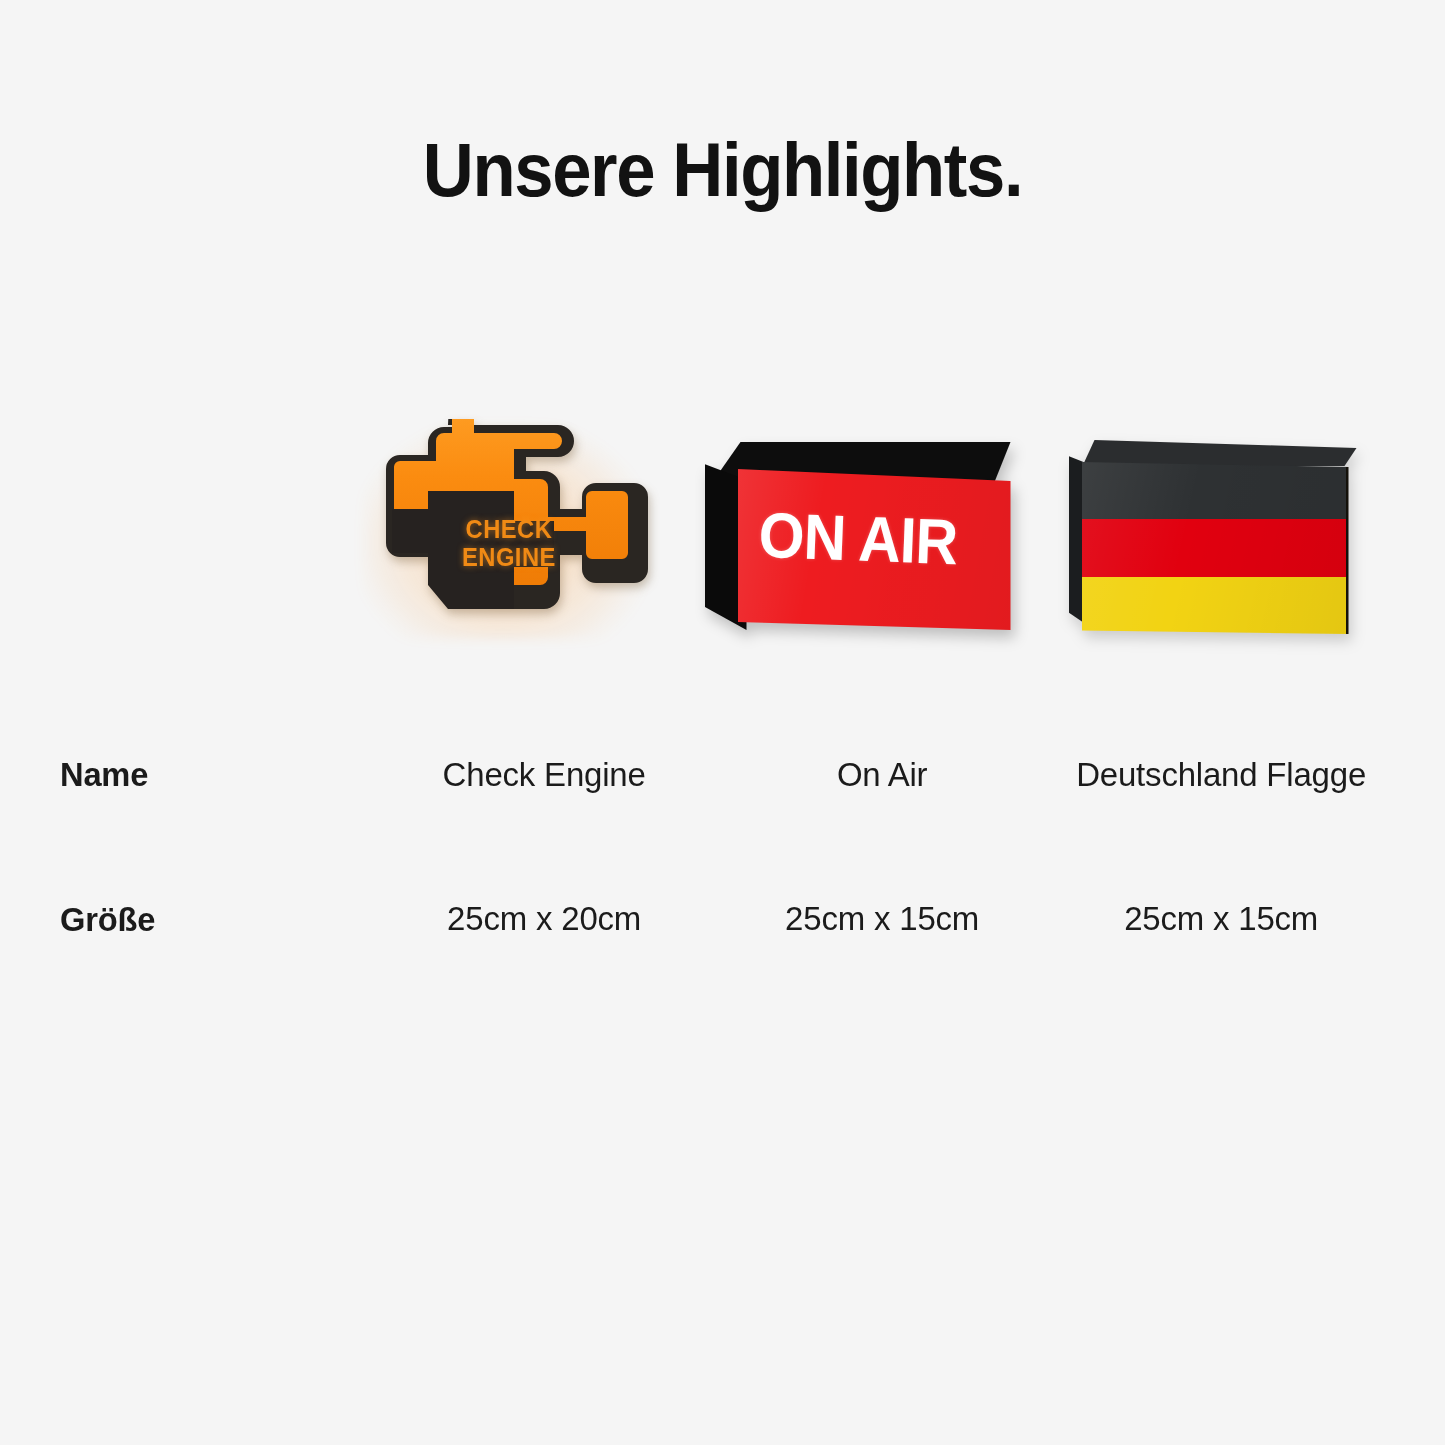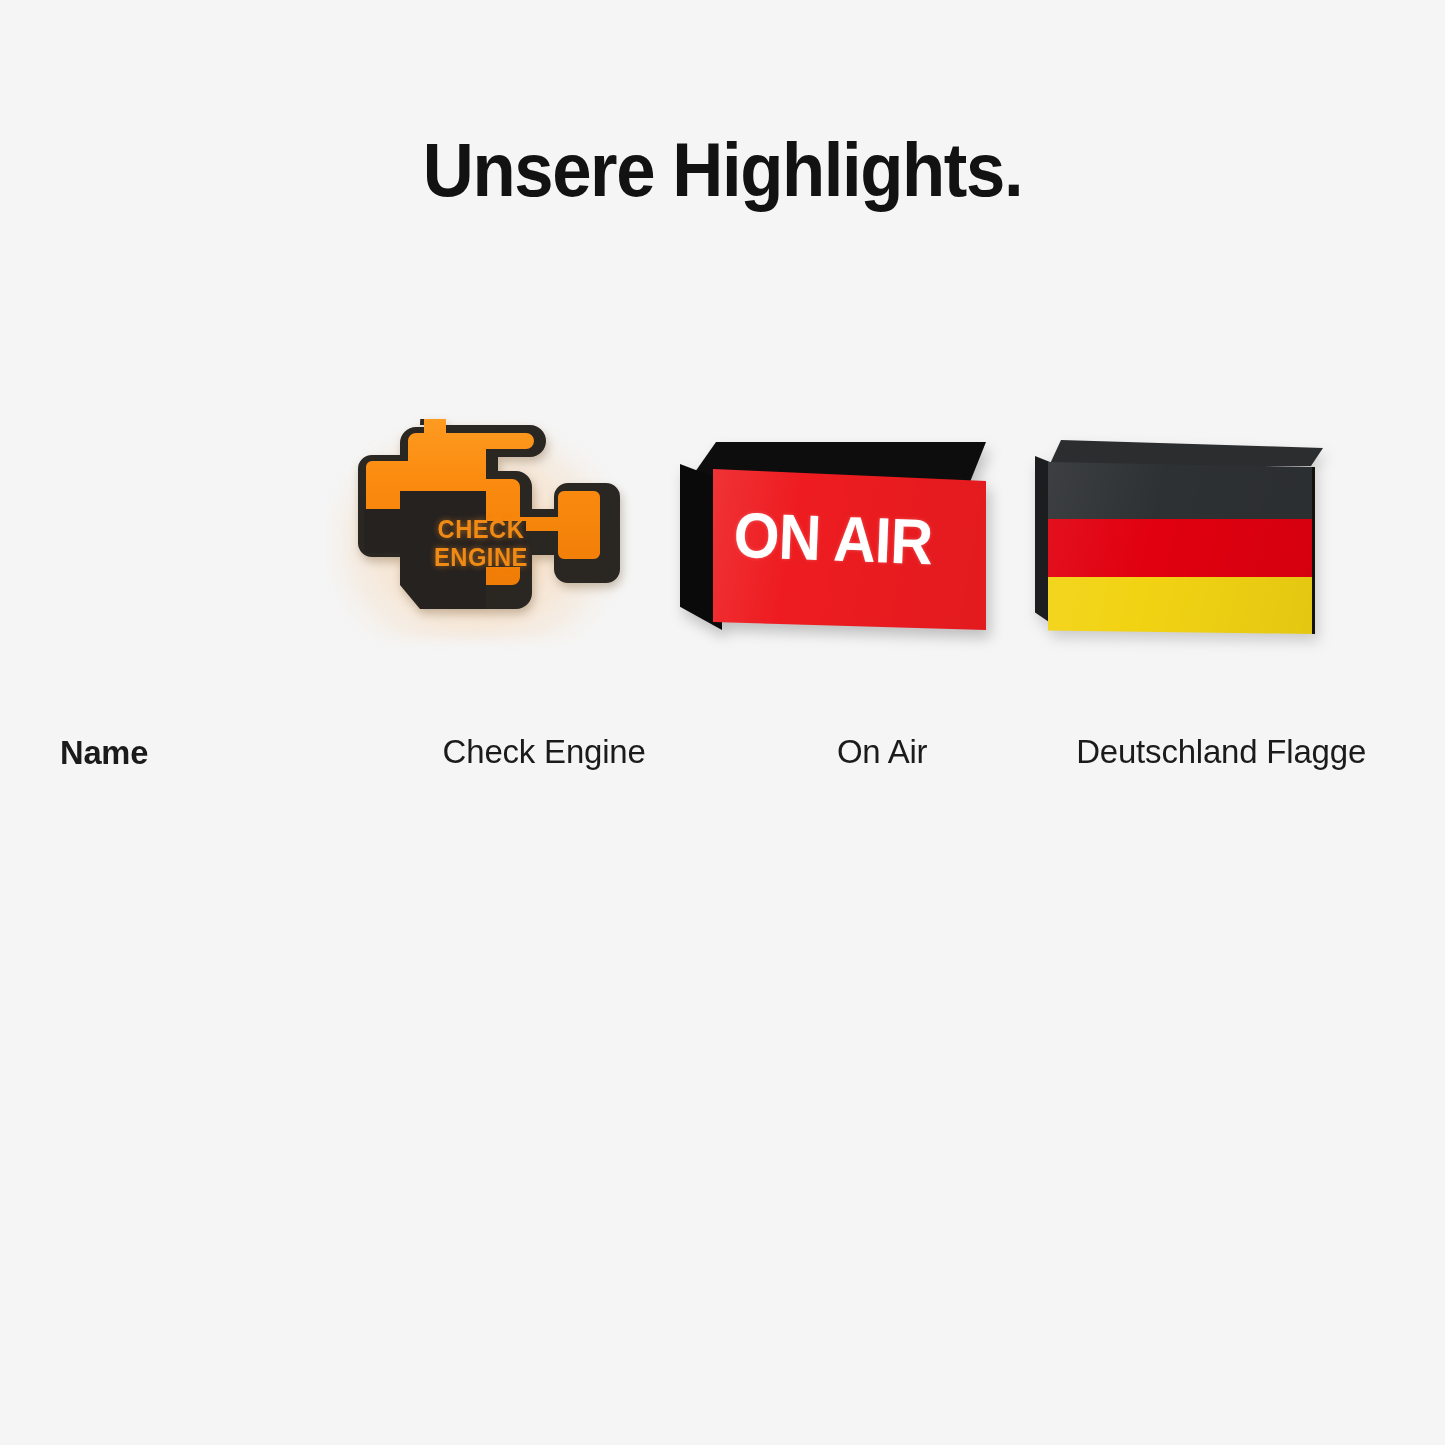--- a/index.html
+++ b/index.html
@@ -46,20 +46,21 @@
     left: 60px;
     width: 1330px;
     height: 265px;
     display: grid;
     grid-template-columns: 265px 355px 355px 355px;
   }
   .product-cell {
     position: relative;
     display: flex;
     align-items: flex-end;
+    justify-content: center;
   }
 
   
   .ce-wrap {
     position: relative;
     width: 300px;
     height: 232px;
     margin-bottom: 14px;
   }
   .ce-glow {
@@ -190,21 +191,21 @@
   .flag-band.gold  { background: #f2d313; }
   .flag-face-sheen {
     position: absolute;
     inset: 0;
     background: linear-gradient(103deg, rgba(255,255,255,0.07) 0%, rgba(255,255,255,0) 40%, rgba(0,0,0,0.06) 100%);
   }
 
   
   .spec-table {
     position: absolute;
-    top: 672px;
+    top: 710px;
     left: 60px;
     width: 1330px;
     border-collapse: collapse;
     table-layout: fixed;
   }
   .spec-table td {
     padding: 0;
     vertical-align: middle;
     font-size: 34px;
     color: #1b1b1b;
@@ -298,16 +299,22 @@
       <col class="col-val">
       <col class="col-val">
     </colgroup>
     <tbody>
       <tr>
         <td class="cell-label">Name</td>
         <td class="cell-value">Check Engine</td>
         <td class="cell-value">On Air</td>
         <td class="cell-value">Deutschland Flagge</td>
       </tr>
+      <tr>
+        <td class="cell-label">Größe</td>
+        <td class="cell-value">25cm x 20cm</td>
+        <td class="cell-value">25cm x 15cm</td>
+        <td class="cell-value">25cm x 15cm</td>
+      </tr>
     </tbody>
   </table>
 
 </div>
 
 </body></html>

